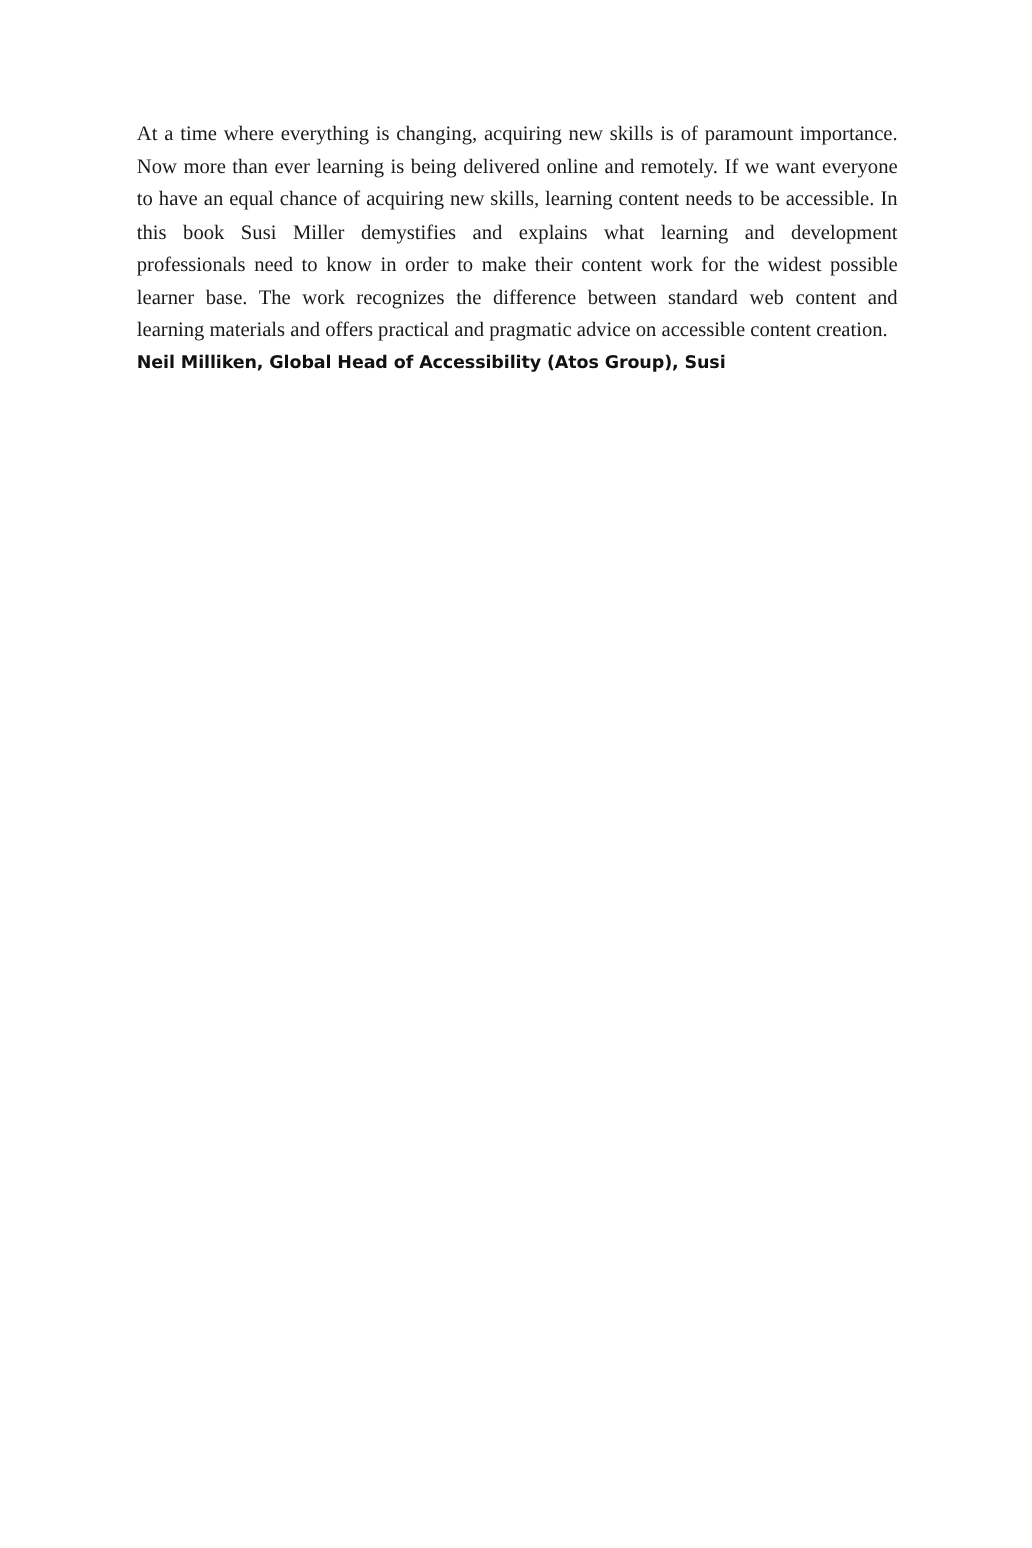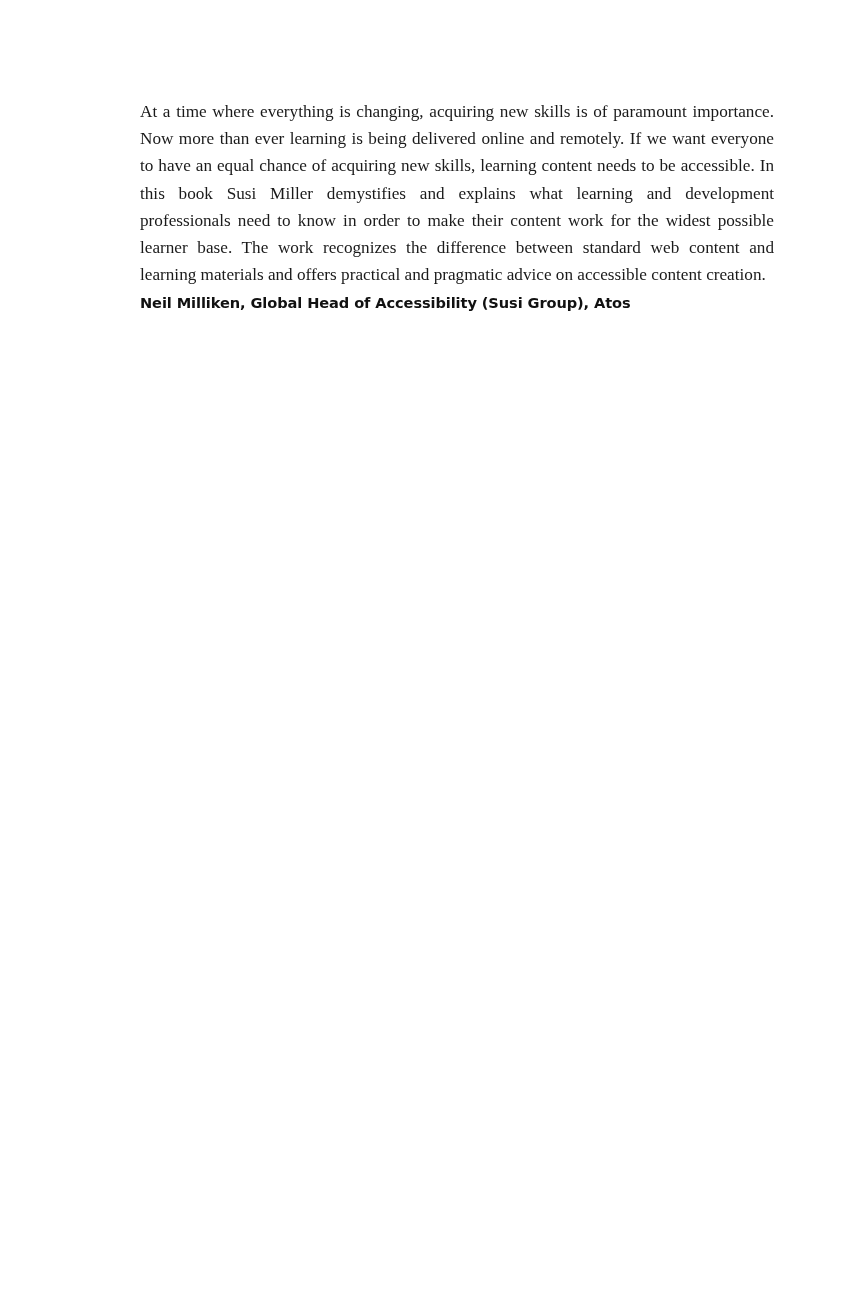--- a/index.html
+++ b/index.html
@@ -18,21 +18,20 @@
     position: relative;
     width: 860px;
     height: 1290px;
     box-sizing: border-box;
   }
   .content-block {
     position: absolute;
     left: 114px;
     top: 98px;
     width: 634px;
-    margin-left: 26px;
   }
   .endorsement-text {
     font-family: "Liberation Serif", serif;
     font-size: 17.2px;
     line-height: 27.2px;
     text-align: justify;
     text-justify: inter-word;
     color: #1a1a1a;
     margin: 0;
     hyphens: none;
@@ -47,15 +46,15 @@
     text-align: left;
     letter-spacing: -0.1px;
   }
 </style>
 </head>
 <body>
 
 <div class="page">
   <div class="content-block">
     <p class="endorsement-text">At a time where everything is changing, acquiring new skills is of paramount importance. Now more than ever learning is being delivered online and remotely. If we want everyone to have an equal chance of acquiring new skills, learning content needs to be accessible. In this book Susi Miller demystifies and explains what learning and development professionals need to know in order to make their content work for the widest possible learner base. The work recognizes the difference between standard web content and learning materials and offers practical and pragmatic advice on accessible content creation.</p>
-    <p class="attribution">Neil Milliken, Global Head of Accessibility (Susi Group), Atos</p>
+    <p class="attribution">Neil Milliken, Global Head of Accessibility (Atos Group), Susi</p>
   </div>
 </div>
 
 </body></html>

